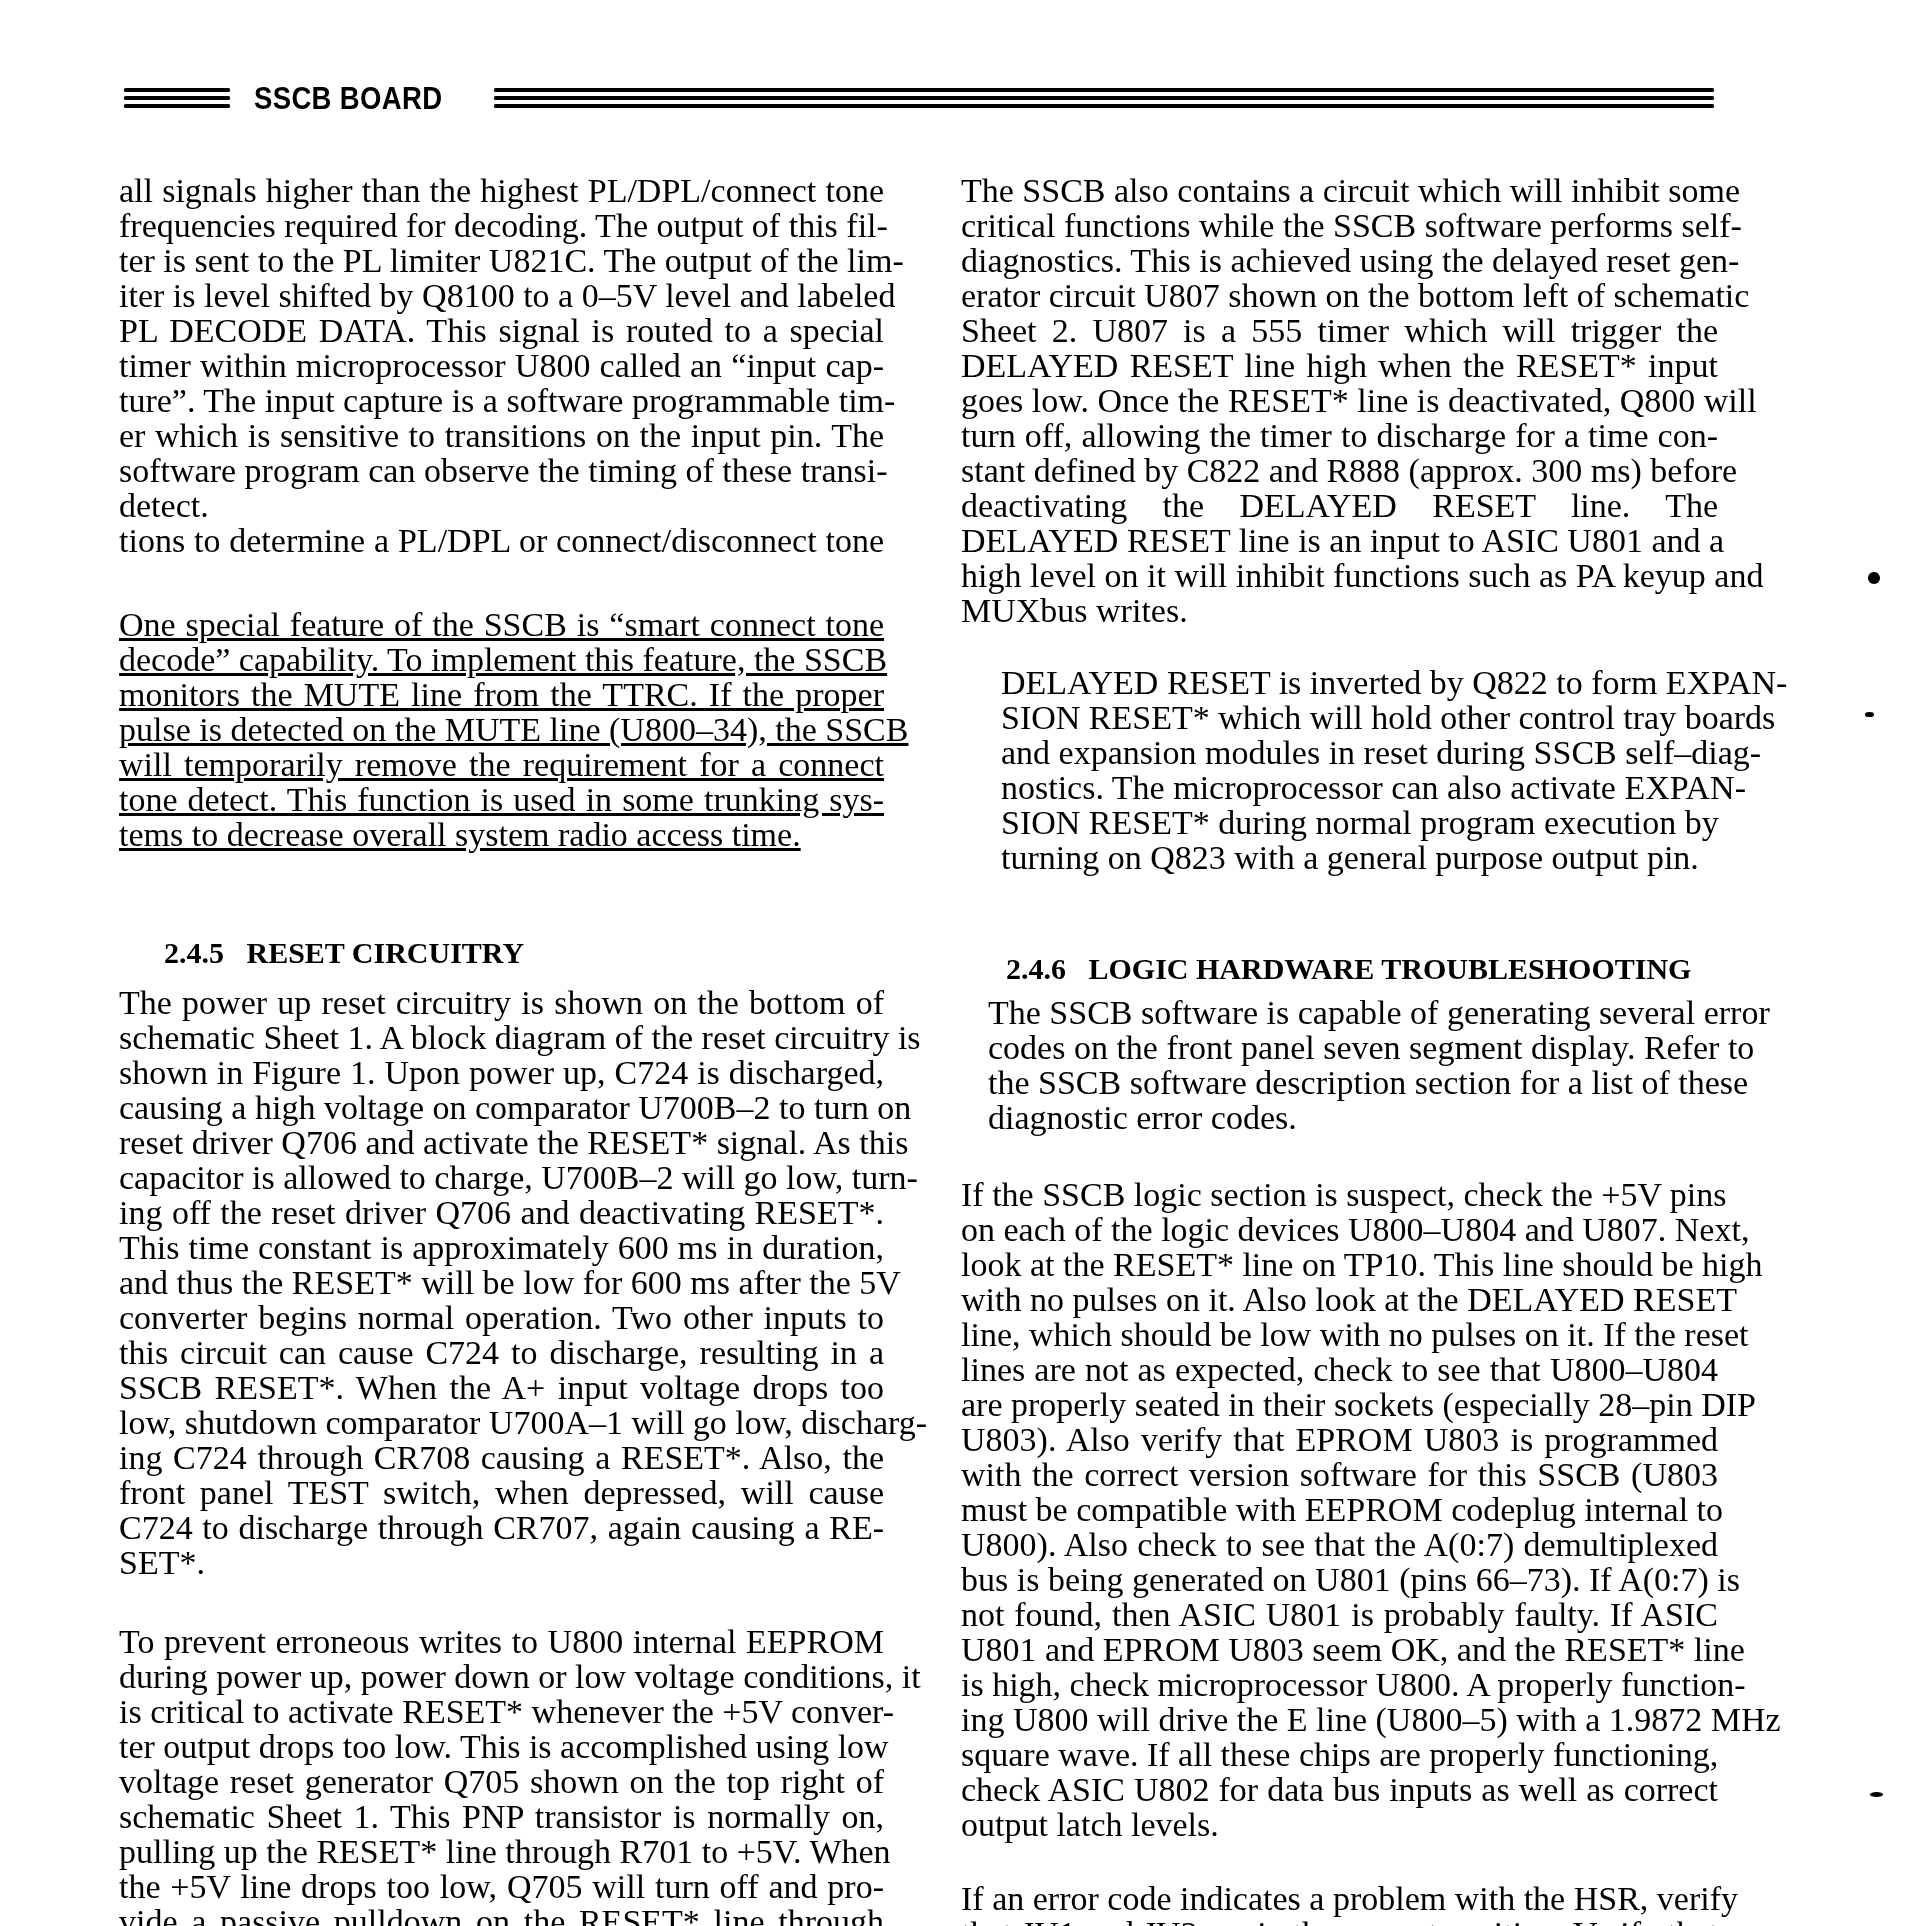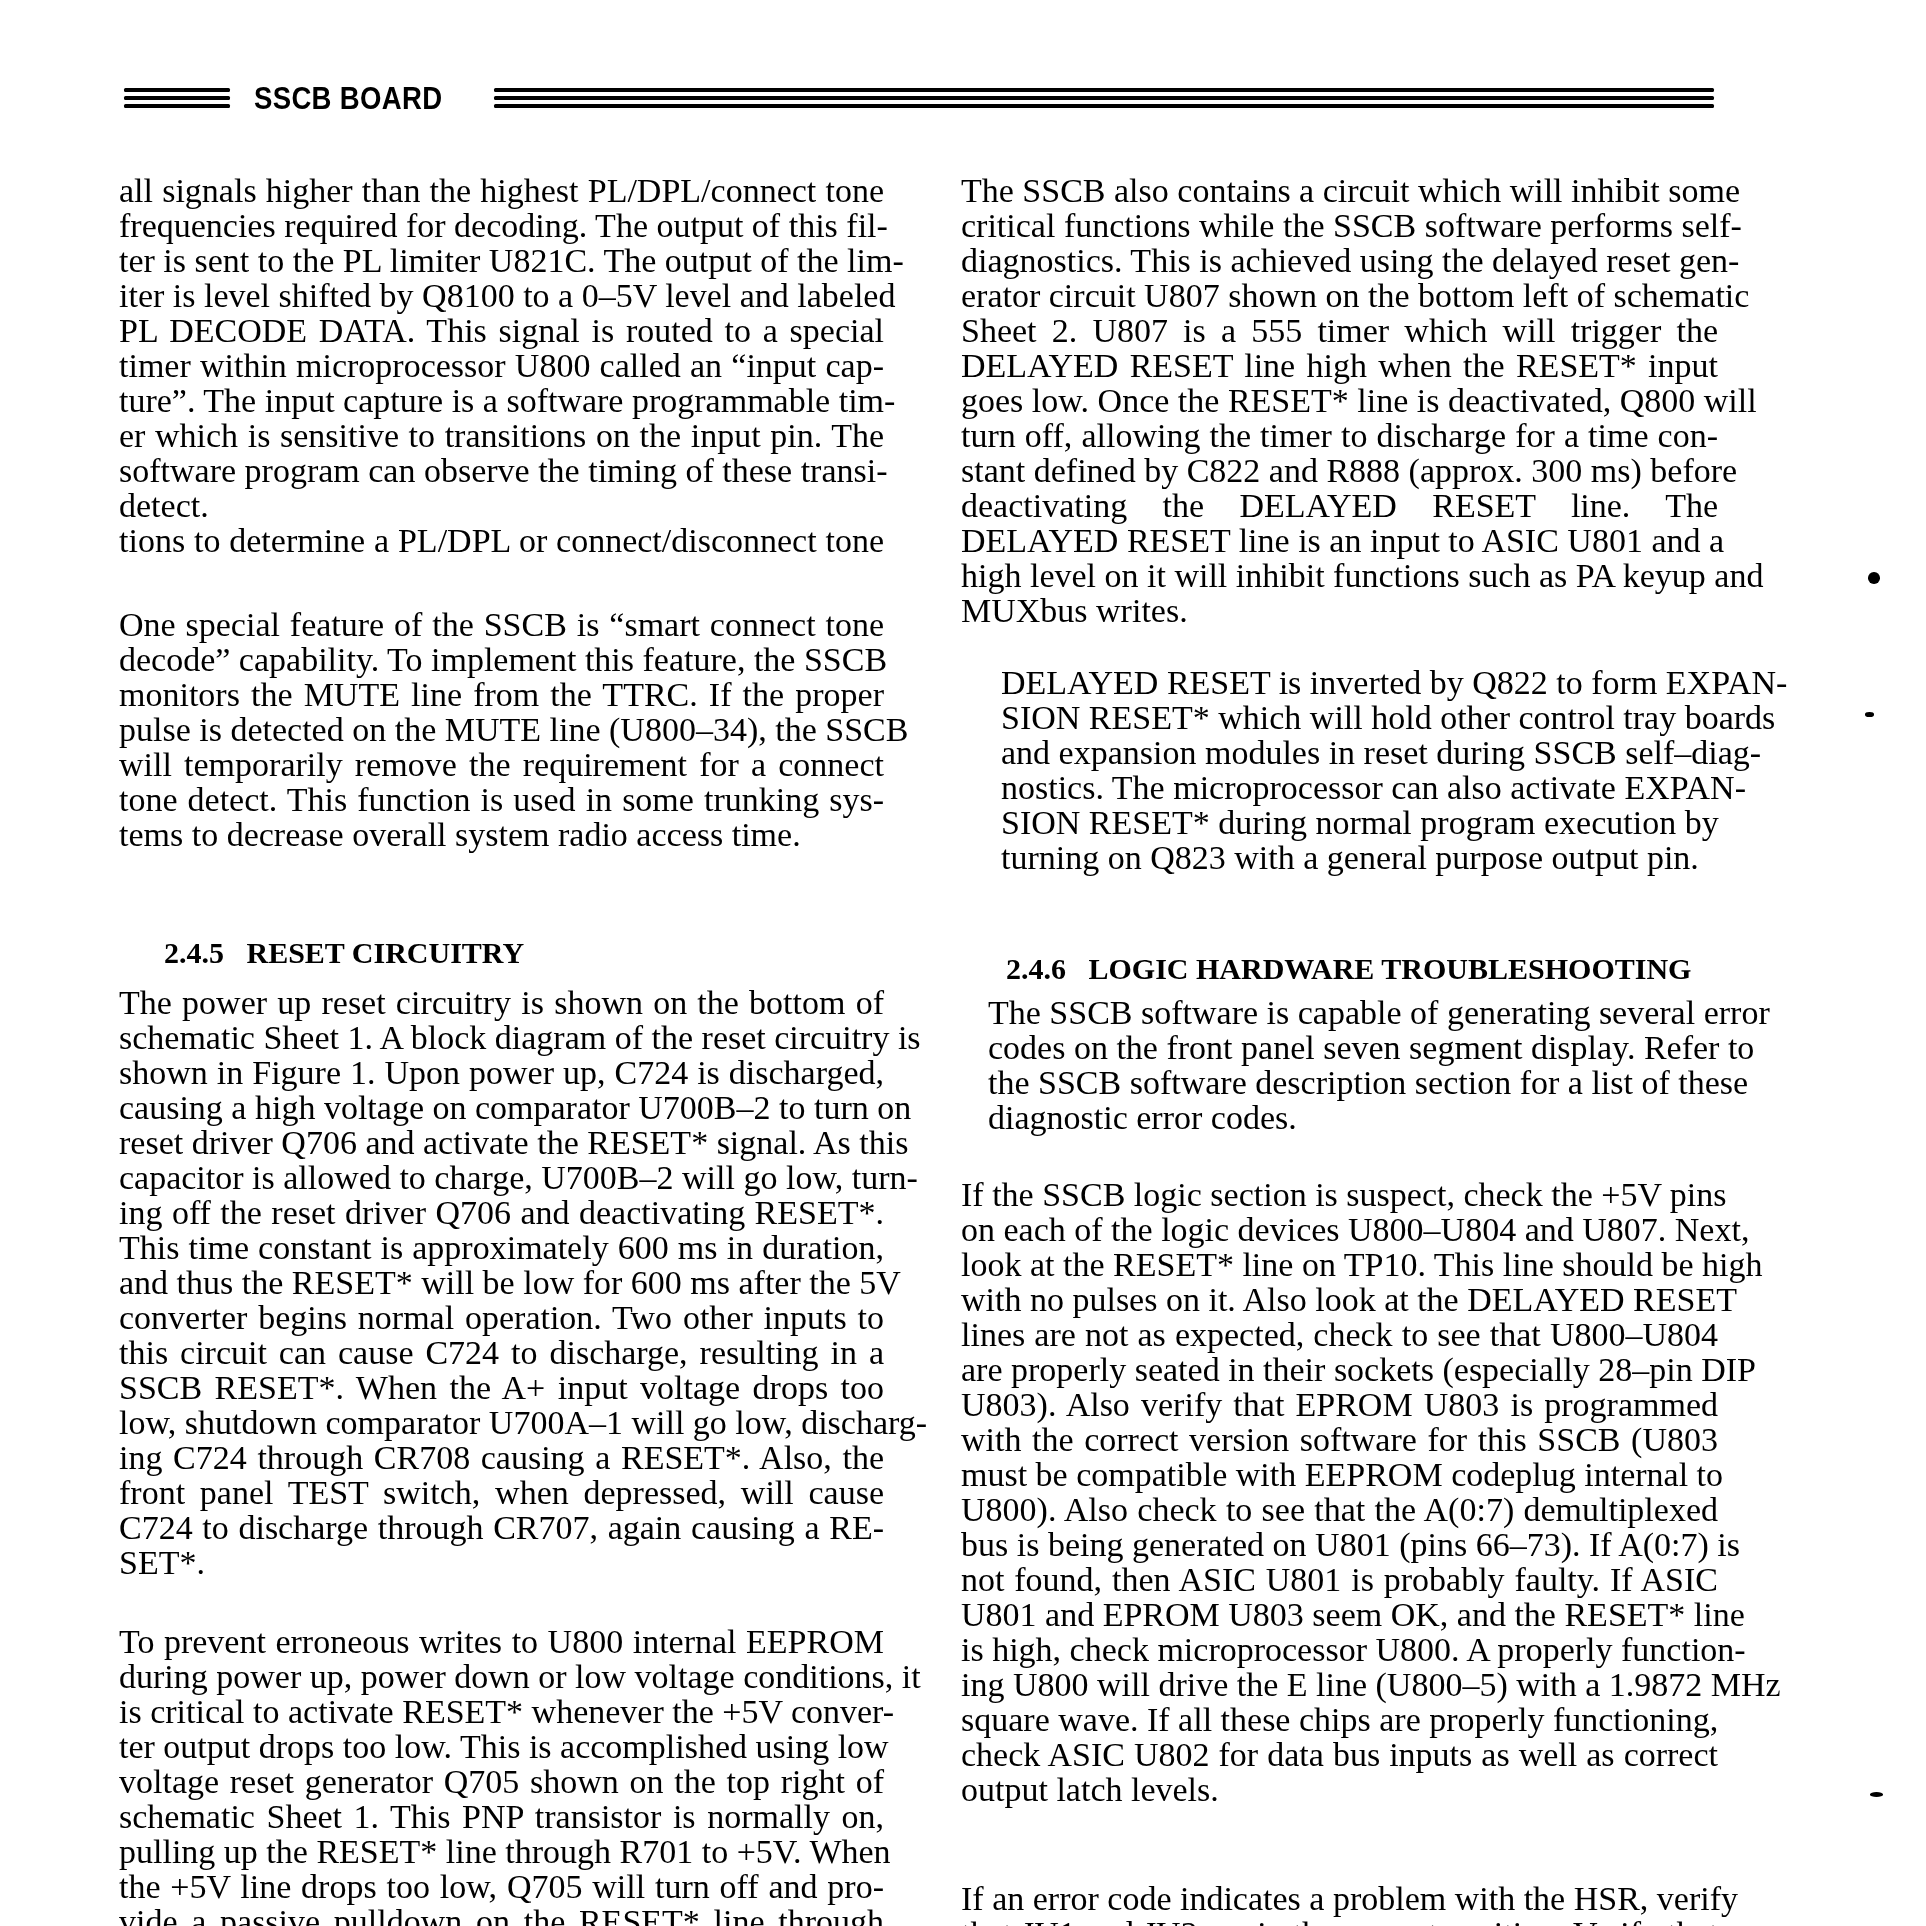--- a/index.html
+++ b/index.html
@@ -46,21 +46,21 @@
         <span class="line">ter is sent to the PL limiter U821C. The output of the lim-</span>
         <span class="line">iter is level shifted by Q8100 to a 0–5V level and labeled</span>
         <span class="line">PL DECODE DATA. This signal is routed to a special</span>
         <span class="line">timer within microprocessor U800 called an “input cap-</span>
         <span class="line">ture”. The input capture is a software programmable tim-</span>
         <span class="line">er which is sensitive to transitions on the input pin. The</span>
         <span class="line">software program can observe the timing of these transi-</span>
         <span class="line last">detect.</span>
         <span class="line">tions to determine a PL/DPL or connect/disconnect tone</span>
       </div>
-    <div class="para" style="top:607px;">
+    <div class="para" style="top:607px;text-decoration:underline;">
         <span class="line">One special feature of the SSCB is “smart connect tone</span>
         <span class="line">decode” capability. To implement this feature, the SSCB</span>
         <span class="line">monitors the MUTE line from the TTRC. If the proper</span>
         <span class="line">pulse is detected on the MUTE line (U800–34), the SSCB</span>
         <span class="line">will temporarily remove the requirement for a connect</span>
         <span class="line">tone detect. This function is used in some trunking sys-</span>
         <span class="line last">tems to decrease overall system radio access time.</span>
       </div>
 
     <div class="heading" style="top:900px;">
@@ -133,20 +133,21 @@
         <span class="line">The SSCB software is capable of generating several error</span>
         <span class="line">codes on the front panel seven segment display. Refer to</span>
         <span class="line">the SSCB software description section for a list of these</span>
         <span class="line last">diagnostic error codes.</span>
       </div>
     <div class="para" style="top:1177px;">
         <span class="line">If the SSCB logic section is suspect, check the +5V pins</span>
         <span class="line">on each of the logic devices U800–U804 and U807. Next,</span>
         <span class="line">look at the RESET* line on TP10. This line should be high</span>
         <span class="line">with no pulses on it. Also look at the DELAYED RESET</span>
+        <span class="line">line, which should be low with no pulses on it. If the reset</span>
         <span class="line">lines are not as expected, check to see that U800–U804</span>
         <span class="line">are properly seated in their sockets (especially 28–pin DIP</span>
         <span class="line">U803). Also verify that EPROM U803 is programmed</span>
         <span class="line">with the correct version software for this SSCB (U803</span>
         <span class="line">must be compatible with EEPROM codeplug internal to</span>
         <span class="line">U800). Also check to see that the A(0:7) demultiplexed</span>
         <span class="line">bus is being generated on U801 (pins 66–73). If A(0:7) is</span>
         <span class="line">not found, then ASIC U801 is probably faulty. If ASIC</span>
         <span class="line">U801 and EPROM U803 seem OK, and the RESET* line</span>
         <span class="line">is high, check microprocessor U800. A properly function-</span>

